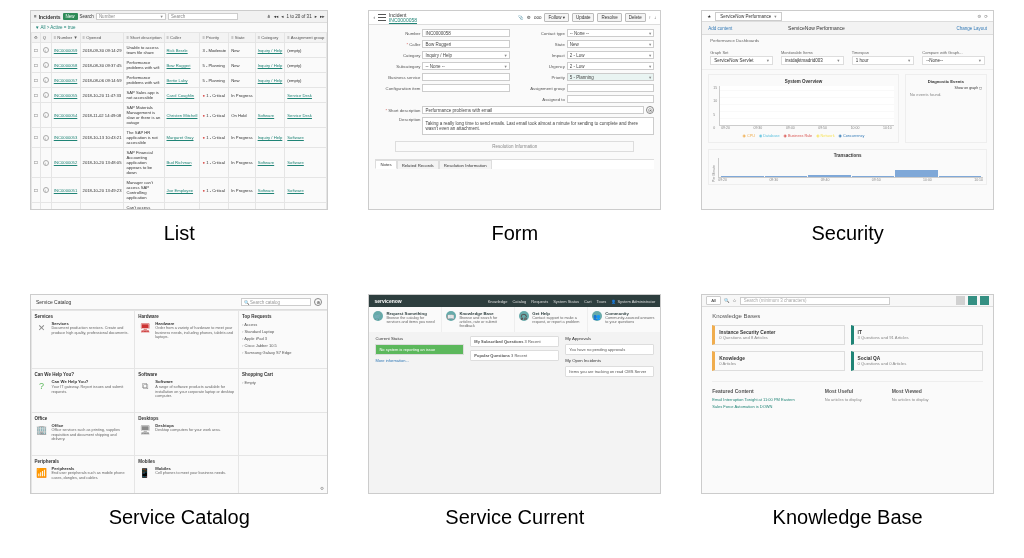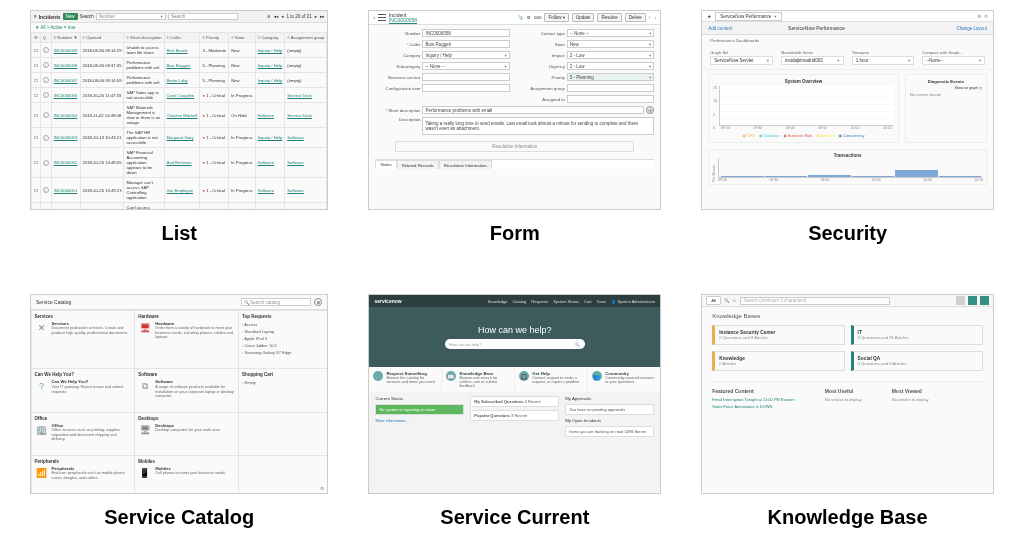--- a/index.html
+++ b/index.html
@@ -30,21 +30,20 @@
     background: #fafafa;
     overflow: hidden;
     font-size: 4.5px;
     color: #333;
     position: relative;
   }
   .caption {
     margin-top: 12px;
     font-size: 20px;
     color: #000;
-    font-weight: bold;
   }
 
   
   .list-header {
     display: flex;
     align-items: center;
     height: 12px;
     background: #f1f1f1;
     border-bottom: 1px solid #ddd;
     padding: 0 3px;
@@ -966,27 +965,20 @@
         <div class="right" id="sp-nav">
             <span>Knowledge</span>
             <span>Catalog</span>
             <span>Requests</span>
             <span>System Status</span>
             <span>Cart</span>
             <span>Tours</span>
             <span>👤 System Administrator</span>
           </div>
       </div>
-      <div class="sp-hero">
-        <h1>How can we help?</h1>
-        <div class="search">
-            <span>How can we help?</span>
-            <span style="margin-left:auto">🔍</span>
-          </div>
-      </div>
       <div class="sp-cards" id="sp-cards">
           <div class="sp-card">
             <div class="icon">🛒</div>
             <div class="txt"><b>Request Something</b><br>Browse the catalog for services and items you need</div>
           </div>
           <div class="sp-card">
             <div class="icon">📖</div>
             <div class="txt"><b>Knowledge Base</b><br>Browse and search for articles, rate or submit feedback</div>
           </div>
           <div class="sp-card">

